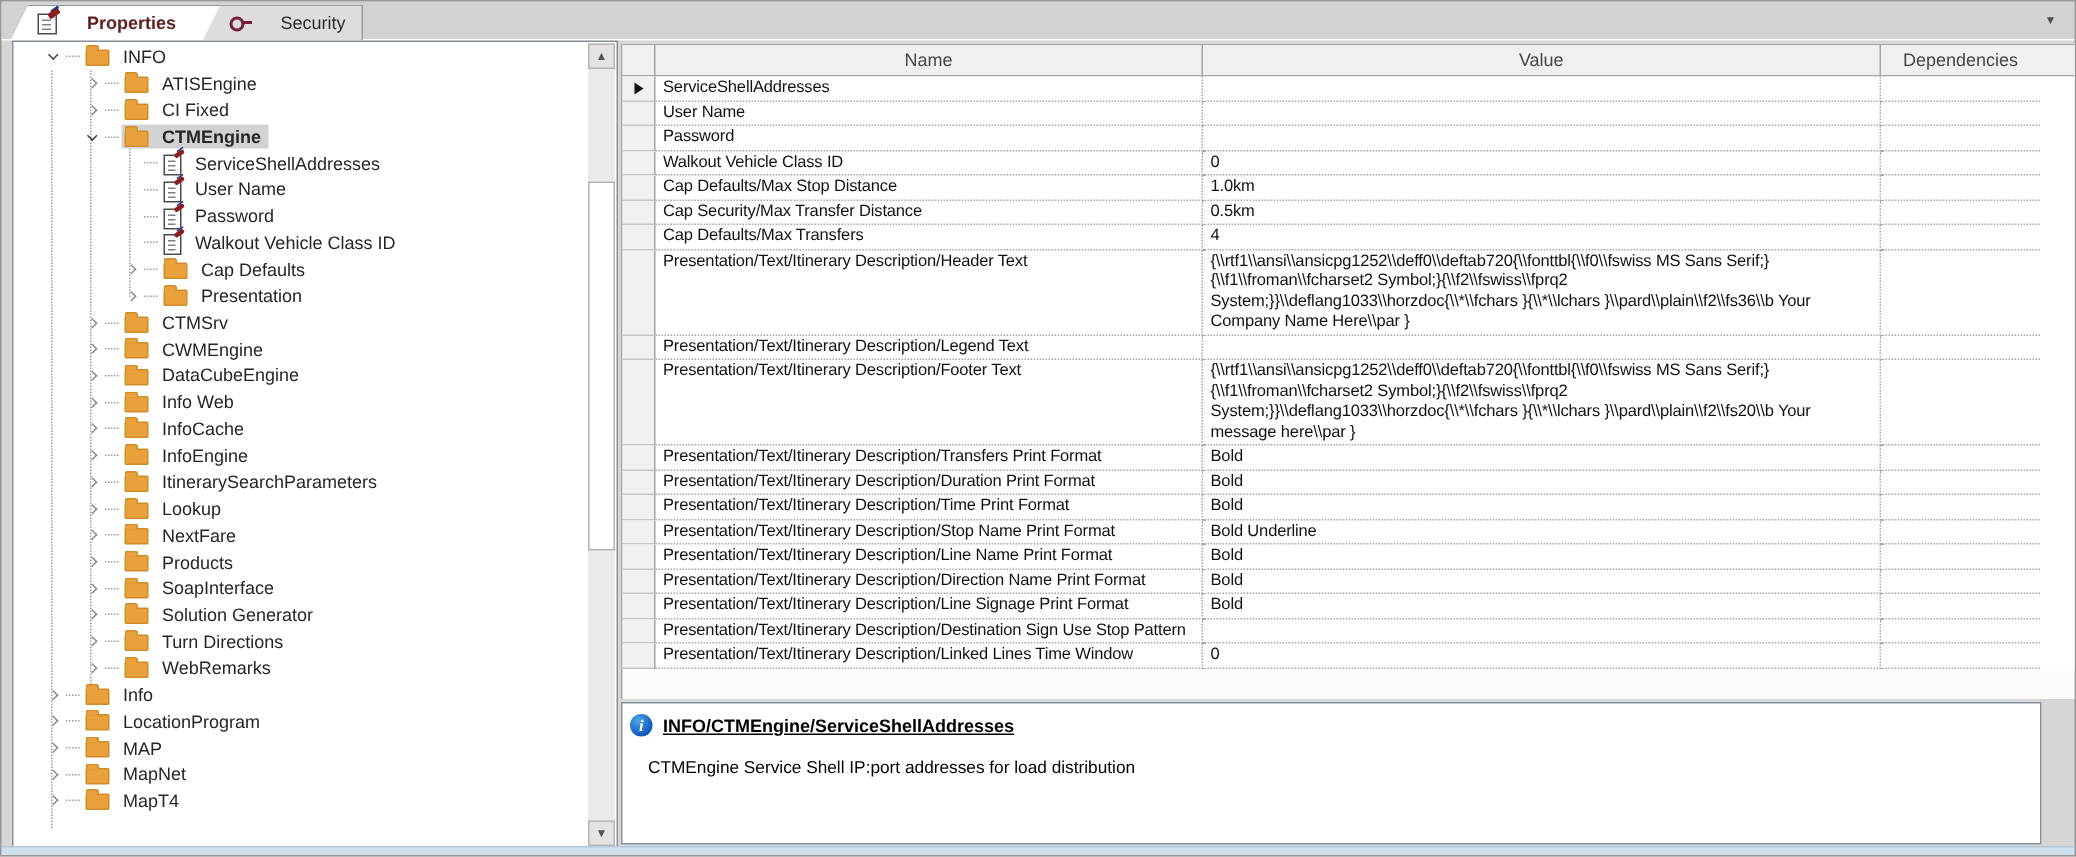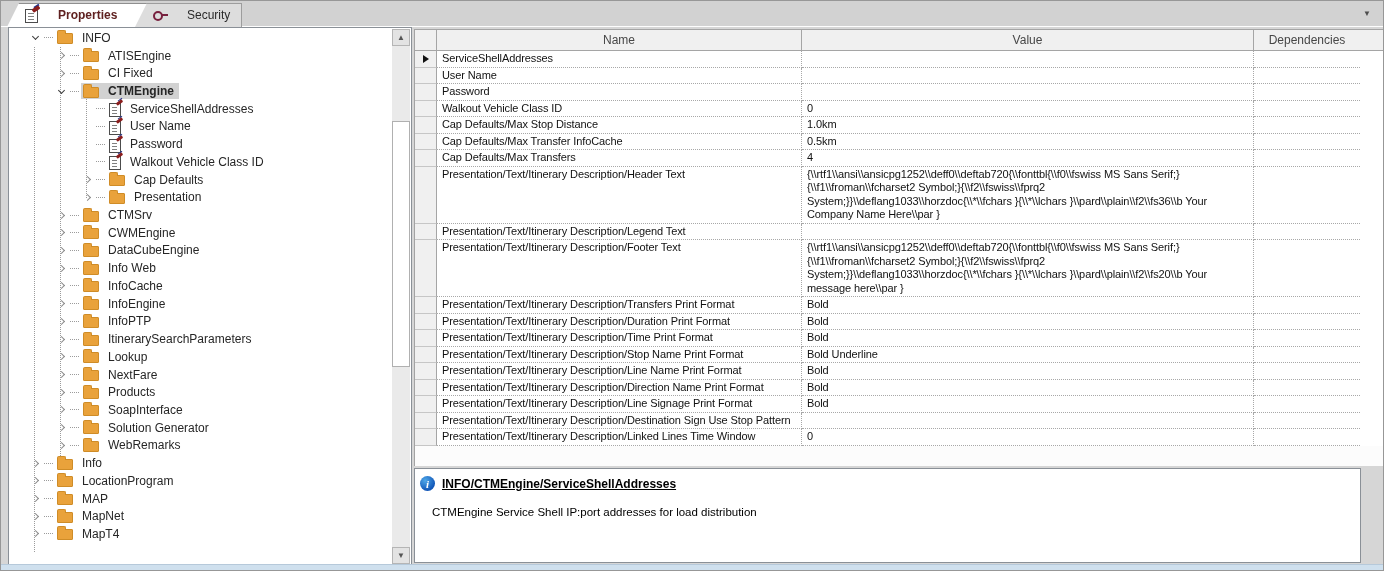--- a/index.html
+++ b/index.html
@@ -302,31 +302,20 @@
           </div>
         </div>
         <div class="trow">
           <div class="ind" style="width: 44px;"></div>
           <div class="chevbox">
             <div class="chev collapsed"></div>
           </div>
           <div class="dash"></div>
           <div class="selwrap">
             <div class="icon-folder"></div>
-            <div class="tlabel">InfoPTP</div>
-          </div>
-        </div>
-        <div class="trow">
-          <div class="ind" style="width: 44px;"></div>
-          <div class="chevbox">
-            <div class="chev collapsed"></div>
-          </div>
-          <div class="dash"></div>
-          <div class="selwrap">
-            <div class="icon-folder"></div>
             <div class="tlabel">ItinerarySearchParameters</div>
           </div>
         </div>
         <div class="trow">
           <div class="ind" style="width: 44px;"></div>
           <div class="chevbox">
             <div class="chev collapsed"></div>
           </div>
           <div class="dash"></div>
           <div class="selwrap">
@@ -369,20 +358,31 @@
         </div>
         <div class="trow">
           <div class="ind" style="width: 44px;"></div>
           <div class="chevbox">
             <div class="chev collapsed"></div>
           </div>
           <div class="dash"></div>
           <div class="selwrap">
             <div class="icon-folder"></div>
             <div class="tlabel">Solution Generator</div>
+          </div>
+        </div>
+        <div class="trow">
+          <div class="ind" style="width: 44px;"></div>
+          <div class="chevbox">
+            <div class="chev collapsed"></div>
+          </div>
+          <div class="dash"></div>
+          <div class="selwrap">
+            <div class="icon-folder"></div>
+            <div class="tlabel">Turn Directions</div>
           </div>
         </div>
         <div class="trow">
           <div class="ind" style="width: 44px;"></div>
           <div class="chevbox">
             <div class="chev collapsed"></div>
           </div>
           <div class="dash"></div>
           <div class="selwrap">
             <div class="icon-folder"></div>
@@ -487,21 +487,21 @@
           <div class="gcell c-dep"></div>
         </div>
         <div class="grid-row">
           <div class="c-sel"></div>
           <div class="gcell c-name">Cap Defaults/Max Stop Distance</div>
           <div class="gcell c-val">1.0km</div>
           <div class="gcell c-dep"></div>
         </div>
         <div class="grid-row">
           <div class="c-sel"></div>
-          <div class="gcell c-name">Cap Defaults/Max Transfer InfoCache</div>
+          <div class="gcell c-name">Cap Security/Max Transfer Distance</div>
           <div class="gcell c-val">0.5km</div>
           <div class="gcell c-dep"></div>
         </div>
         <div class="grid-row">
           <div class="c-sel"></div>
           <div class="gcell c-name">Cap Defaults/Max Transfers</div>
           <div class="gcell c-val">4</div>
           <div class="gcell c-dep"></div>
         </div>
         <div class="grid-row">

